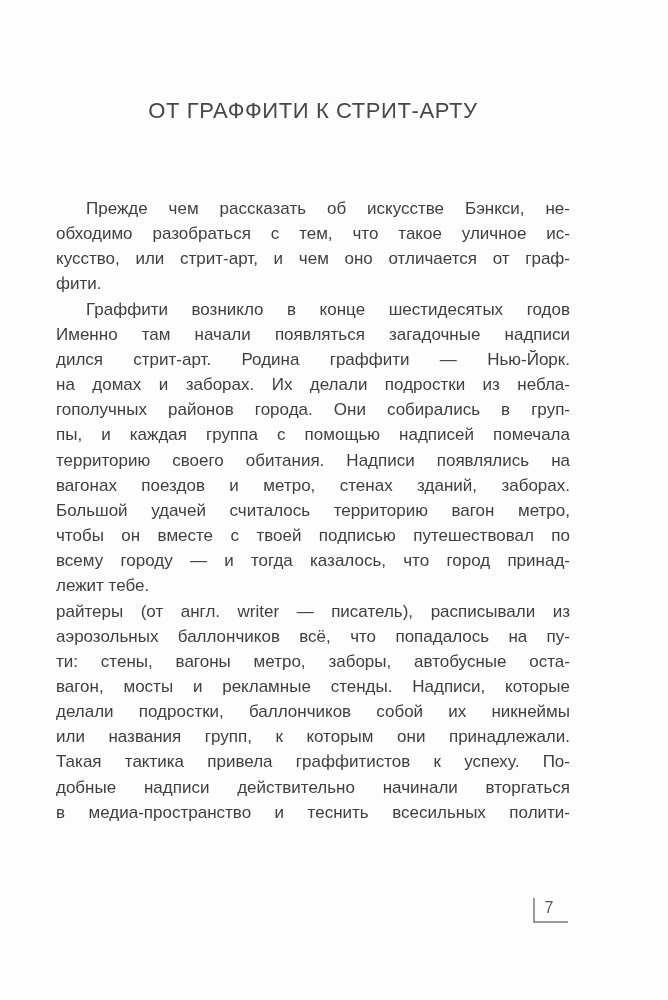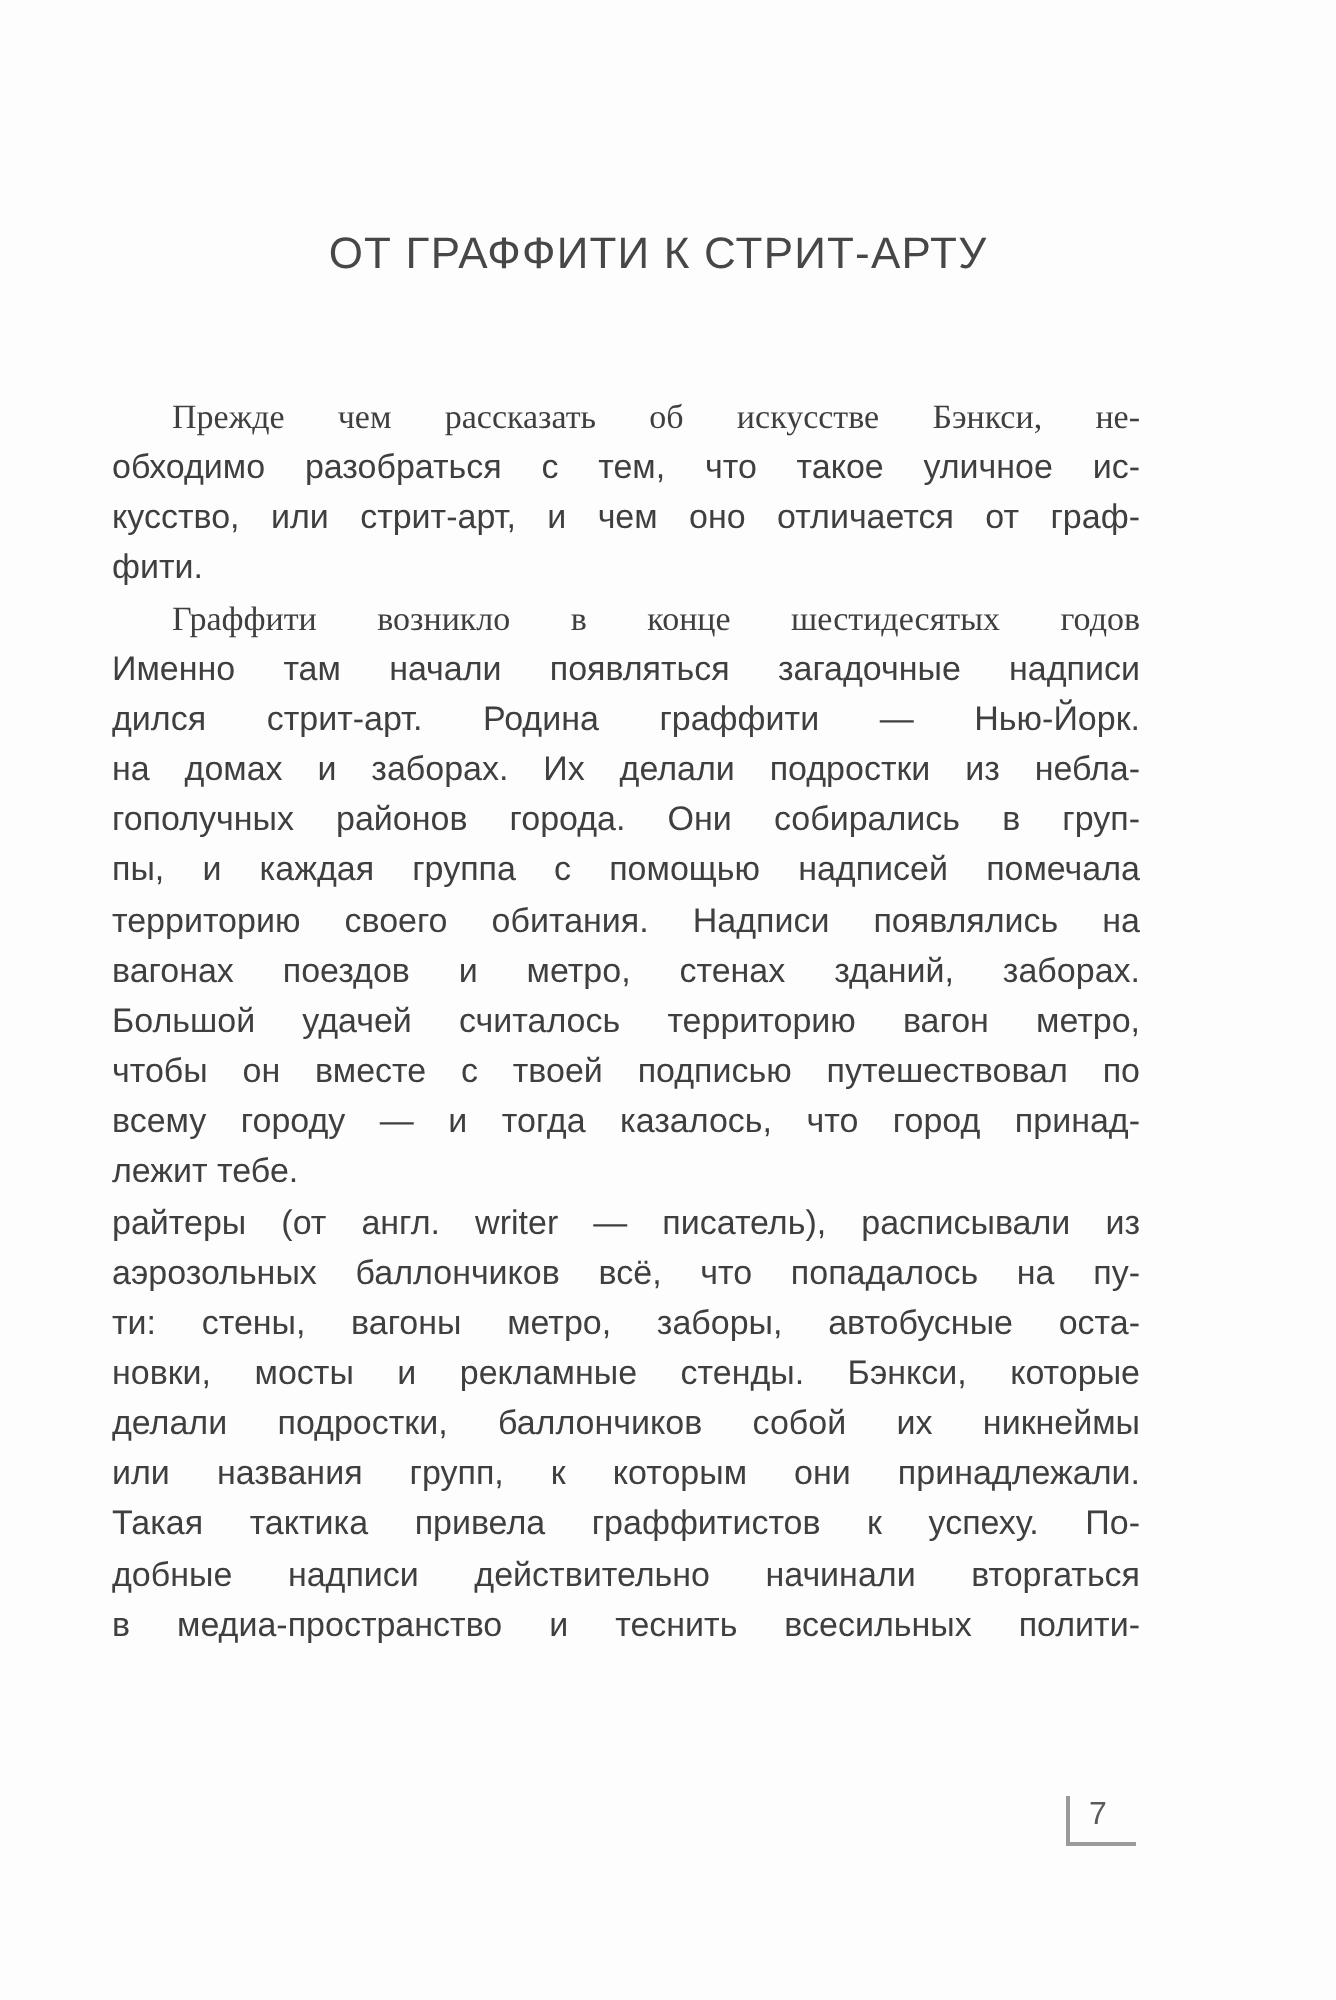--- a/index.html
+++ b/index.html
@@ -13,21 +13,21 @@
     height: 1000px;
     background: #fdfdfd;
     font-family: "Liberation Sans", sans-serif;
     overflow: hidden;
   }
   .chapter-title {
     position: absolute;
     left: 56px;
     top: 98px;
     width: 514px;
-    margin: 16px;
+    margin: 0;
     text-align: center;
     font-size: 22px;
     font-weight: 400;
     letter-spacing: 0.6px;
     color: #474747;
   }
   .text-block {
     position: absolute;
     left: 56px;
     top: 196px;
@@ -39,21 +39,20 @@
   .ln {
     text-align: justify;
     text-align-last: justify;
   }
   .ln.end {
     text-align: left;
     text-align-last: left;
   }
   .ln.indent {
     text-indent: 30px;
-    font-family: Liberation Serif, serif;
   }
   .corner-rule-v {
     position: absolute;
     left: 533px;
     top: 898px;
     width: 2px;
     height: 25px;
     background: #9a9a9a;
   }
   .corner-rule-h {
@@ -95,21 +94,21 @@
       <div class="ln">пы, и каждая группа с помощью надписей помечала</div>
       <div class="ln">территорию своего обитания. Надписи появлялись на</div>
       <div class="ln">вагонах поездов и метро, стенах зданий, заборах.</div>
       <div class="ln">Большой удачей считалось территорию вагон метро,</div>
       <div class="ln">чтобы он вместе с твоей подписью путешествовал по</div>
       <div class="ln">всему городу — и тогда казалось, что город принад-</div>
       <div class="ln end">лежит тебе.</div>
       <div class="ln">райтеры (от англ. writer — писатель), расписывали из</div>
       <div class="ln">аэрозольных баллончиков всё, что попадалось на пу-</div>
       <div class="ln">ти: стены, вагоны метро, заборы, автобусные оста-</div>
-      <div class="ln">новки, мосты и рекламные стенды. Бэнкси, которые</div>
+      <div class="ln">вагон, мосты и рекламные стенды. Надписи, которые</div>
       <div class="ln">делали подростки, баллончиков собой их никнеймы</div>
       <div class="ln">или названия групп, к которым они принадлежали.</div>
       <div class="ln">Такая тактика привела граффитистов к успеху. По-</div>
       <div class="ln">добные надписи действительно начинали вторгаться</div>
       <div class="ln">в медиа-пространство и теснить всесильных полити-</div>
     </div>
 
   <div class="corner-rule-v"></div>
   <div class="corner-rule-h"></div>
   <div class="page-number">7</div>

